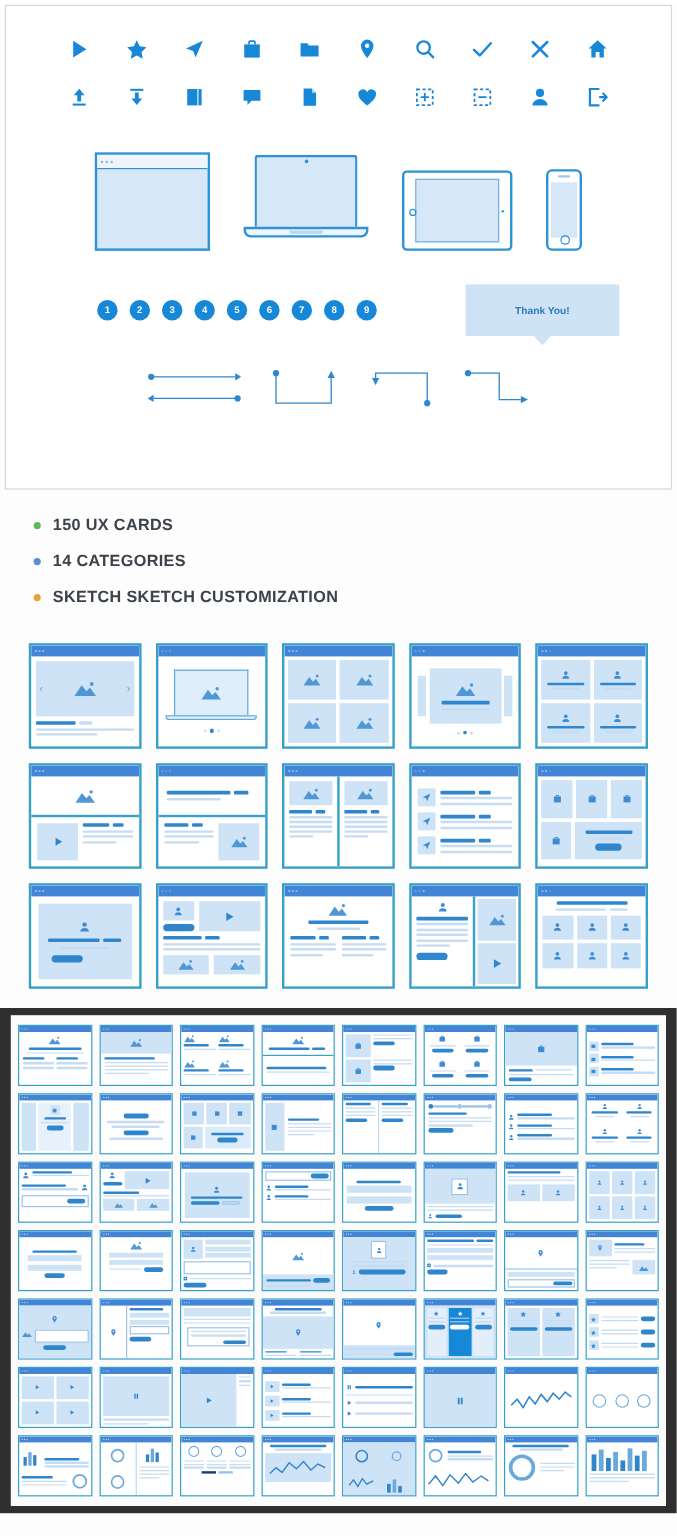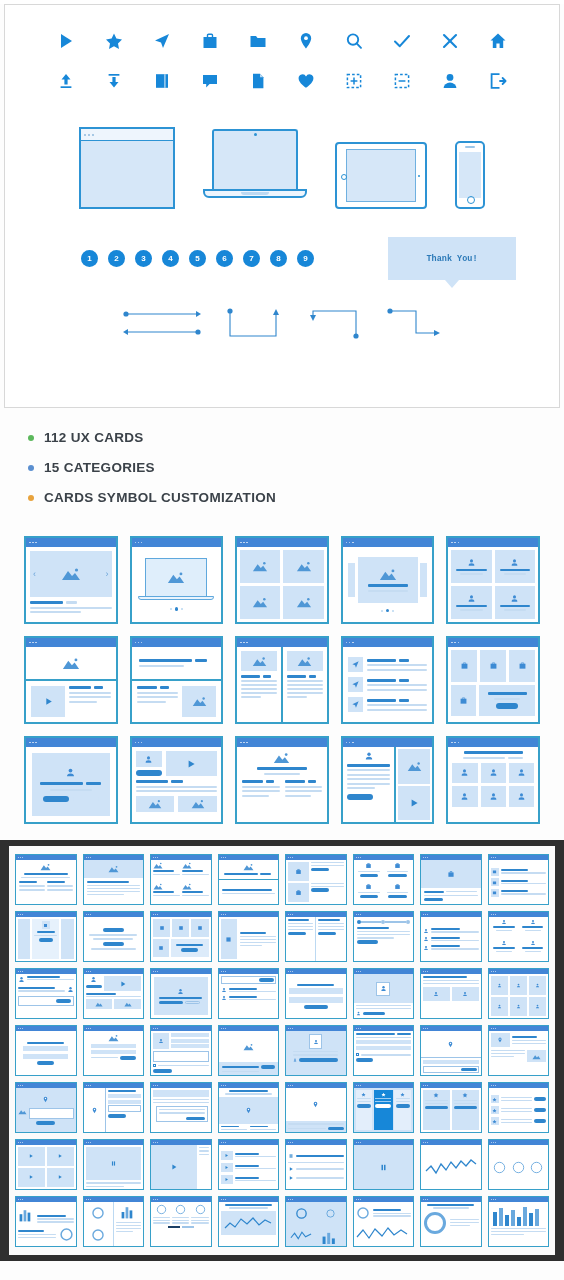--- a/index.html
+++ b/index.html
@@ -64,21 +64,21 @@
   .dev-phone:before{content:"";position:absolute;top:3px;left:50%;margin-left:-5px;width:10px;height:2px;border-radius:1px;background:#9cc6e8;}
   .dev-phone:after{content:"";position:absolute;bottom:3px;left:50%;margin-left:-3px;width:6px;height:6px;border:1px solid #2d93d4;border-radius:50%;}
 
   
   .page-row { display:flex; align-items:center; margin-top: 28px; padding-left: 76px; gap: 0px; }
   .pagination { display:flex; gap:10px; }
   .pg-dot {
     width:17px;height:17px;border-radius:50%;background:#1787d8;color:#fff;
     font-size:8px;display:flex;align-items:center;justify-content:center;font-weight:bold;
   }
-  .tooltip-wrap { margin-left: 74px; position:relative;font-family:Liberation Mono, monospace; }
+  .tooltip-wrap { margin-left: 74px; position:relative; }
   .tooltip {
     width:128px;height:43px;background:#cfe3f7;color:#2c7ab8;
     display:flex;align-items:center;justify-content:center;font-size:8.5px;font-weight:bold;
   }
   .tooltip-wrap:after{
     content:"";position:absolute;left:50%;margin-left:-7px;top:43px;
     border-left:7px solid transparent;border-right:7px solid transparent;border-top:8px solid #cfe3f7;
   }
 
   
@@ -331,29 +331,29 @@
           <path d="M5 5 H30 V27 H48" fill="none" stroke="#2f86cd" stroke-width="1.1"></path>
           <path d="M48 24 L54 27 L48 30 Z" fill="#2f86cd"></path>
         </svg>
       </span>
     </div>
   </div>
 
   <div class="features">
     <div class="feature-item">
       <span class="feature-bullet" style="background:#5cb85c"></span>
-      <span class="feature-label">112 UX CARDS</span>
+      <span class="feature-label">150 UX CARDS</span>
     </div>
     <div class="feature-item">
       <span class="feature-bullet" style="background:#5b8fd0"></span>
-      <span class="feature-label">15 CATEGORIES</span>
+      <span class="feature-label">14 CATEGORIES</span>
     </div>
     <div class="feature-item">
       <span class="feature-bullet" style="background:#e8a33d"></span>
-      <span class="feature-label">CARDS SYMBOL CUSTOMIZATION</span>
+      <span class="feature-label">SKETCH SKETCH CUSTOMIZATION</span>
     </div>
   </div>
 
   <div class="card-grid">
 
     <div class="wf-card">
       <div class="wf-bar">
           <i></i>
           <i></i>
           <i></i>

